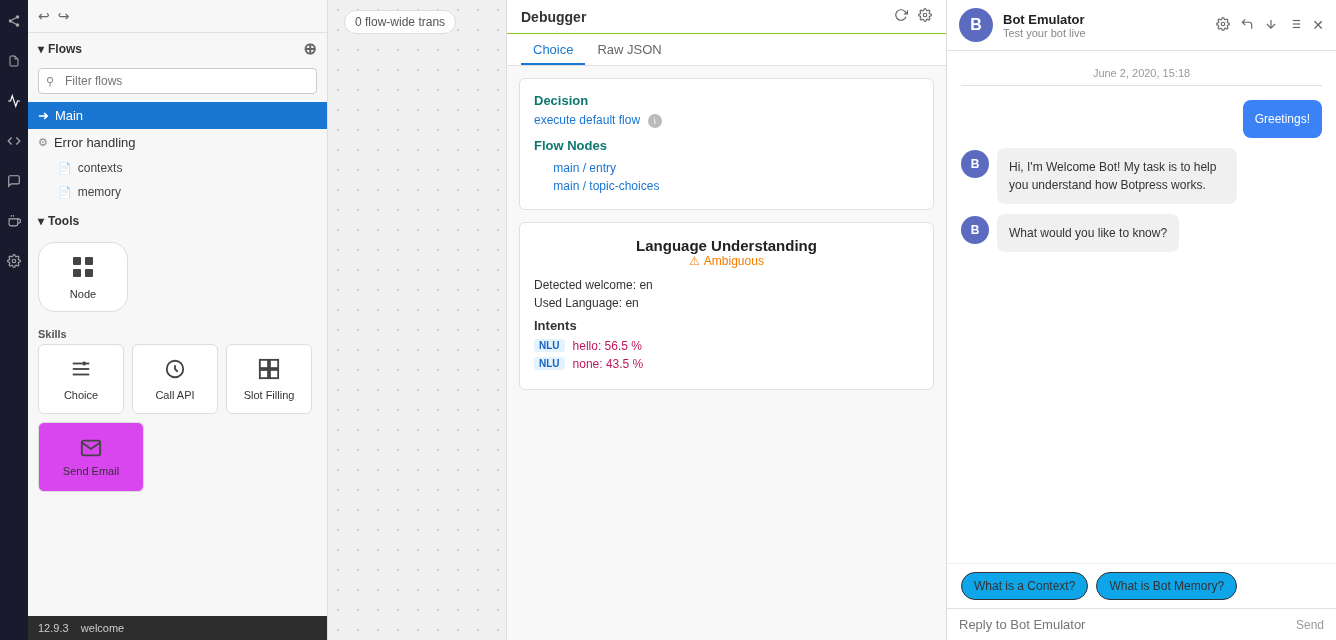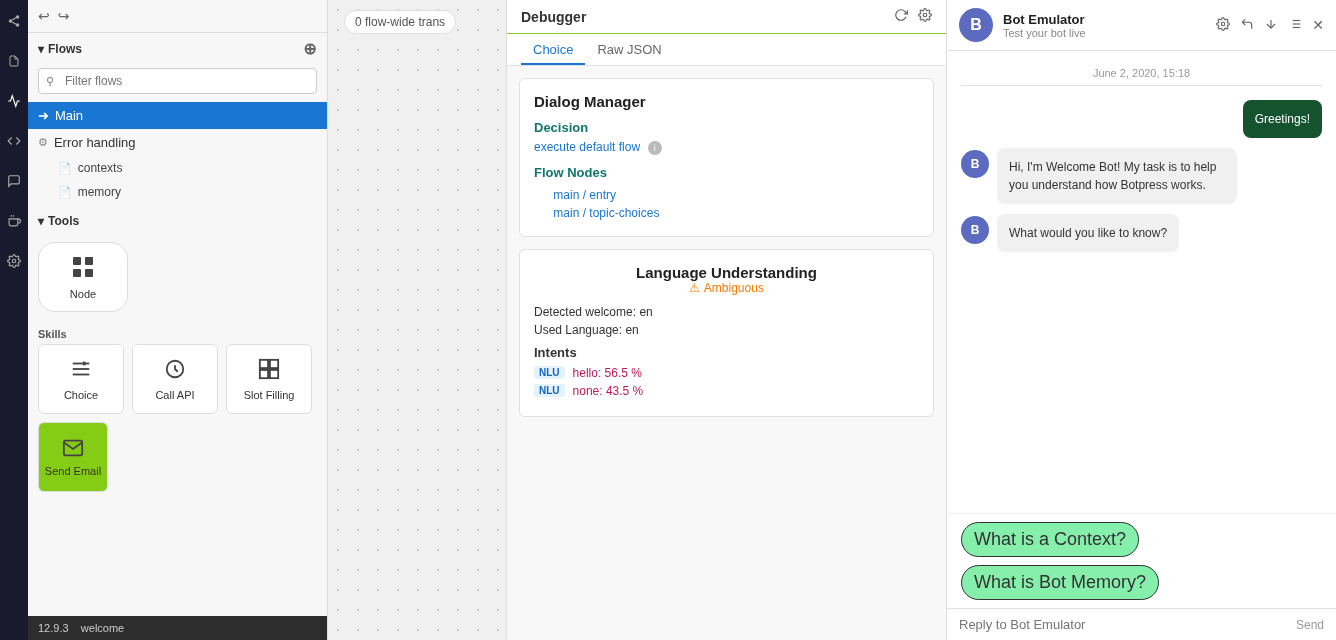--- a/index.html
+++ b/index.html
@@ -148,23 +148,23 @@
       align-items: center;
       justify-content: center;
       cursor: pointer;
       gap: 4px;
       font-size: 11px;
       color: #333;
     }
     .skill-item .s-ico { font-size: 18px; color: #444; }
 
     .send-email-item {
-      width: 70px;
+      width: 106px;
       height: 70px;
-      background: #84cc16;
+      background: #d946ef;
       border: 1px solid #ddd;
       border-radius: 6px;
       display: flex;
       flex-direction: column;
       align-items: center;
       justify-content: center;
       cursor: pointer;
       gap: 4px;
       font-size: 11px;
       color: #333;
@@ -298,31 +298,31 @@
 
     .msg-row { display: flex; align-items: flex-start; gap: 8px; }
     .msg-row.right { justify-content: flex-end; }
     .msg-bubble {
       max-width: 240px;
       padding: 10px 12px;
       border-radius: 8px;
       font-size: 12px;
       line-height: 1.5;
     }
-    .msg-bubble.user { background: #14532d; color: #fff; }
+    .msg-bubble.user { background: #3b82f6; color: #fff; }
     .msg-bubble.bot { background: #f0f0f0; color: #333; }
     .msg-avatar { width: 28px; height: 28px; border-radius: 50%; background: #5c6bc0; color: #fff; display: flex; align-items: center; justify-content: center; font-size: 12px; font-weight: 700; flex-shrink: 0; margin-top: 2px; }
 
     .quick-replies { display: flex; gap: 8px; flex-wrap: wrap; padding: 8px 14px; border-top: 1px solid #eee; }
     .quick-reply-btn {
       border: 1px solid #333;
       border-radius: 20px;
       padding: 6px 12px;
-      font-size: 18px;
-      background: #86efac;
+      font-size: 12px;
+      background: #0ea5e9;
       cursor: pointer;
       color: #333;
     }
 
     .bot-input-area {
       display: flex;
       align-items: center;
       padding: 8px 12px;
       border-top: 1px solid #e0e0e0;
     }
@@ -533,21 +533,20 @@
   </div>
 
   <div class="debugger-tabs">
     <div class="dtab active">Choice</div>
     <div class="dtab">Raw JSON</div>
   </div>
 
   <div class="debugger-body">
 
     <div class="debug-card">
-      <div class="debug-card-title">Dialog Manager</div>
       <div class="debug-section-title">Decision</div>
       <div style="margin-bottom:10px;">
         <a href="#" class="debug-link">execute default flow</a>
         <span class="info-icon">i</span>
       </div>
       <div class="debug-section-title">Flow Nodes</div>
       <ol class="flow-nodes-list">
         <li>
           <a href="#" class="debug-link">main / entry</a>
         </li>

